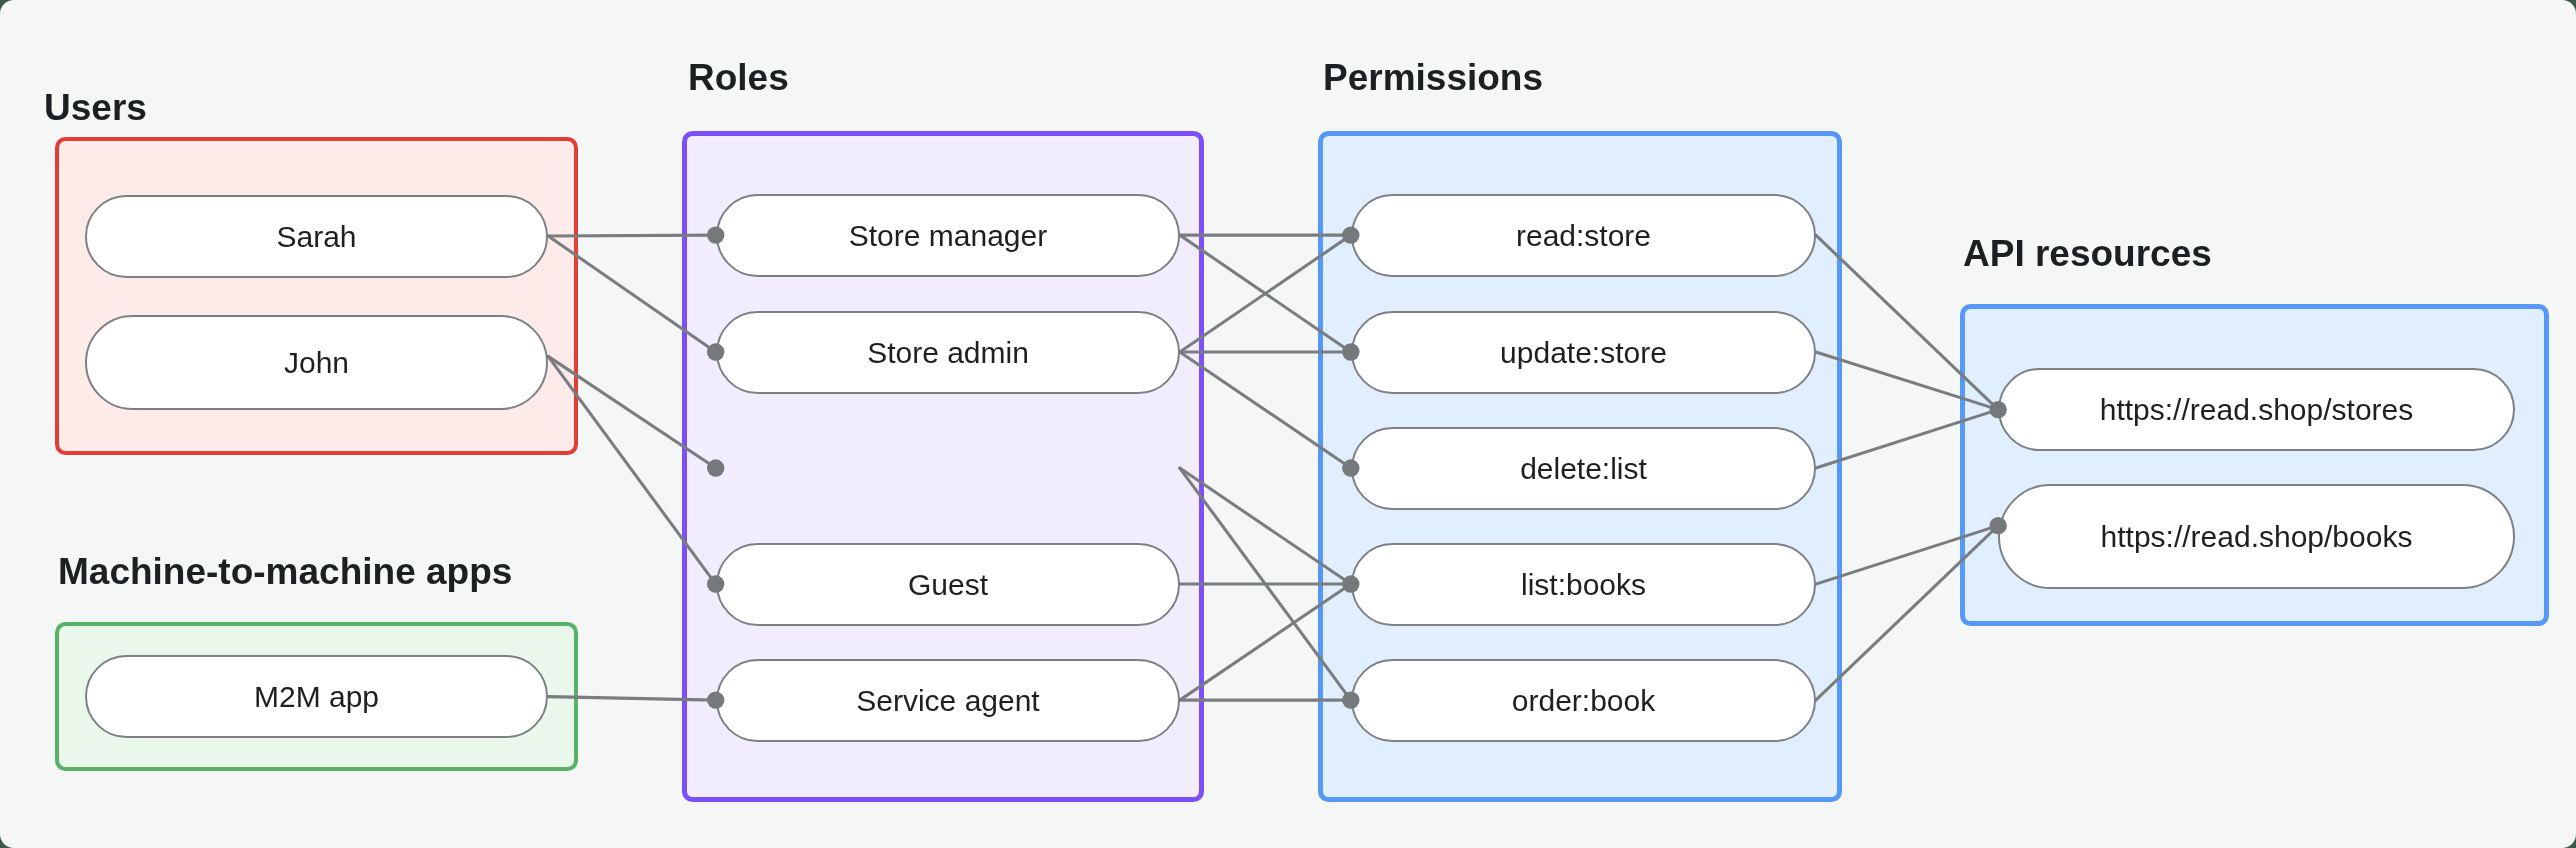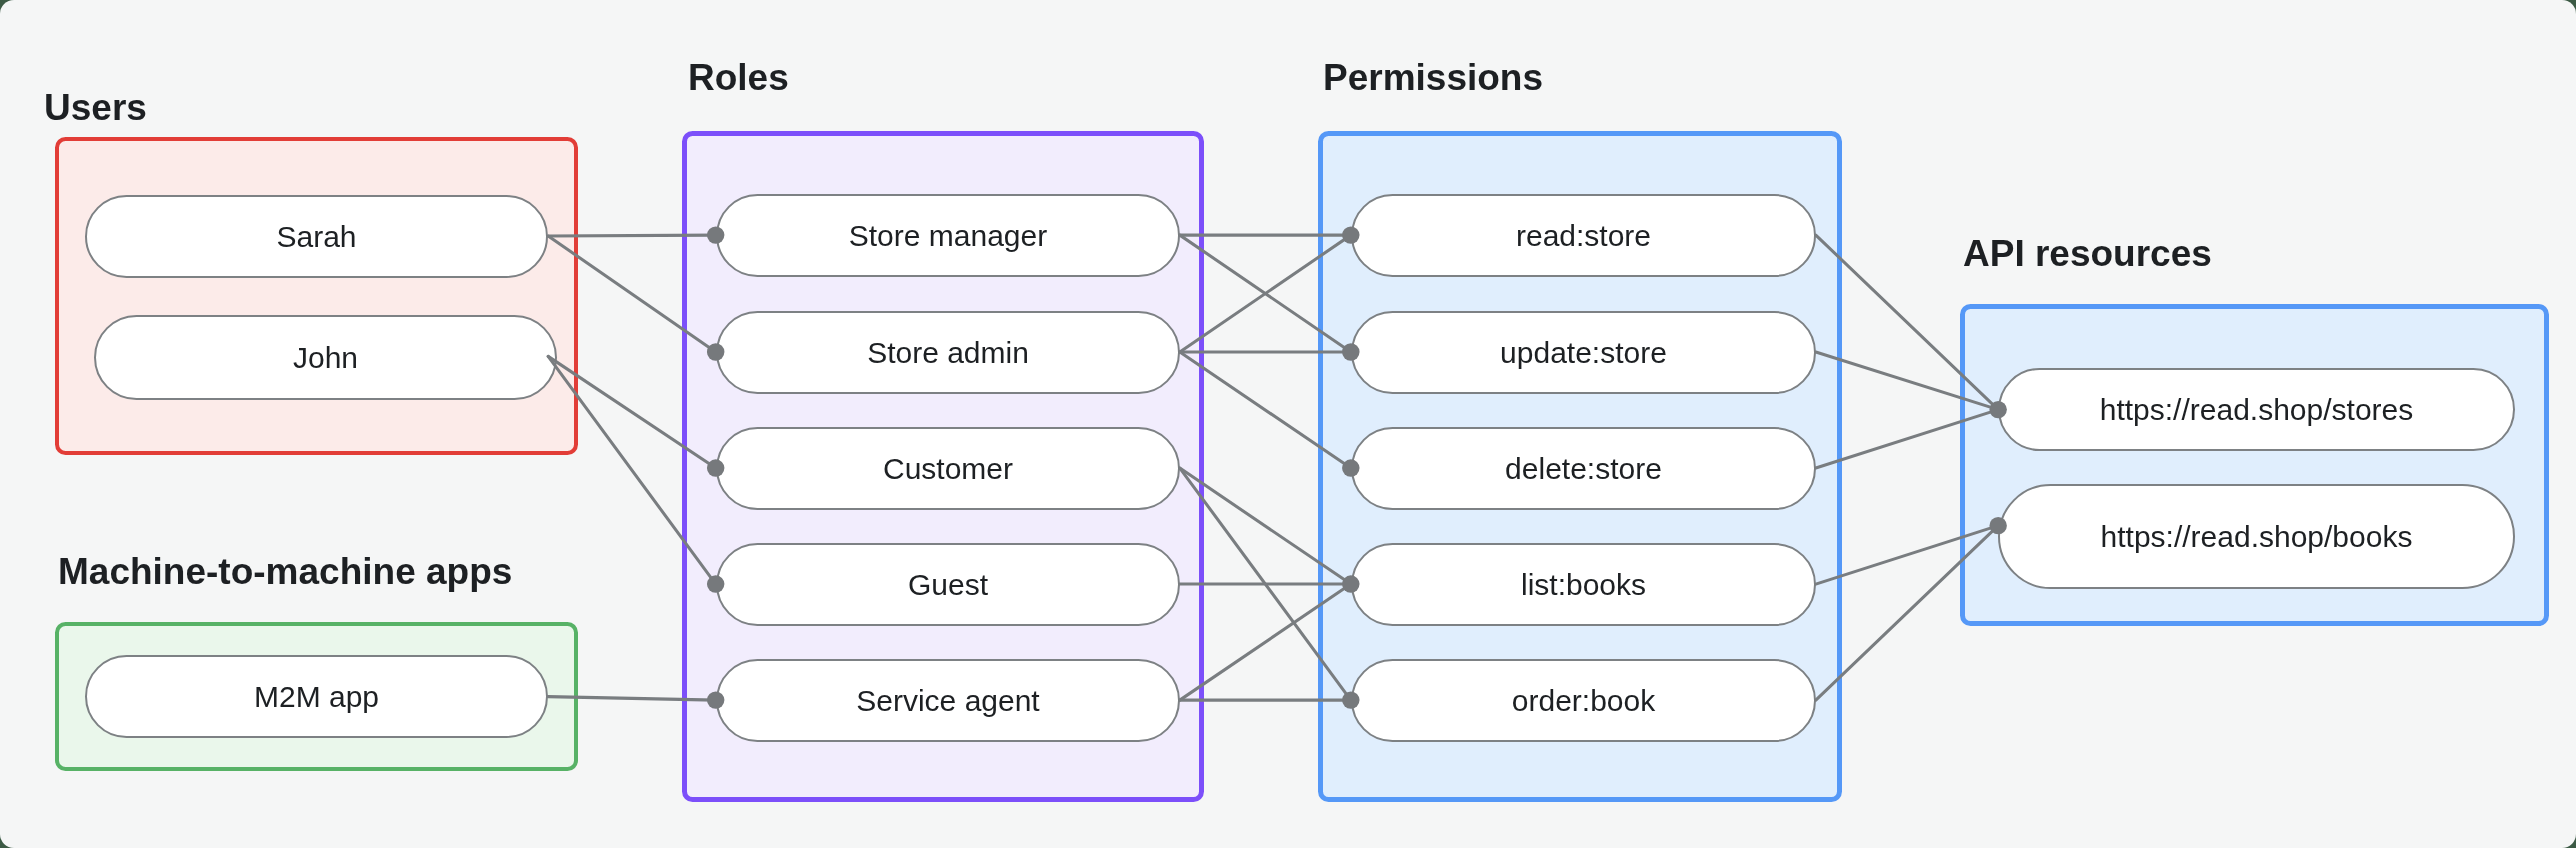--- a/index.html
+++ b/index.html
@@ -32,55 +32,52 @@
 </style>
 </head>
 <body>
 
 <div id="stage">
     <div class="gbox" style="left: 55px; top: 137px; width: 523px; height: 318px; border-width: 4.4px; border-color: rgb(226, 61, 55); background: rgb(252, 235, 233);"></div>
     <div class="gtitle" style="left: 44px; top: 65px; margin-top: 21px;">Users</div>
     <div class="pill" style="left: 85px; top: 195px; width: 463px; height: 83px;">
       <span>Sarah</span>
     </div>
-    <div class="pill" style="left: 94px; top: 315px; width: 463px; height: 85px;">
+    <div class="pill" style="left: 85px; top: 315px; width: 463px; height: 95px;">
       <span>John</span>
     </div>
     <div class="gbox" style="left: 55px; top: 622px; width: 523px; height: 149px; border-width: 4.4px; border-color: rgb(87, 178, 102); background: rgb(234, 247, 235);"></div>
     <div class="gtitle" style="left: 58px; top: 550px;">Machine-to-machine apps</div>
     <div class="pill" style="left: 85px; top: 655px; width: 463px; height: 83px;">
       <span>M2M app</span>
     </div>
     <div class="gbox" style="left: 682px; top: 131px; width: 522px; height: 671px; border-width: 5.2px; border-color: rgb(124, 79, 250); background: rgb(242, 237, 253);"></div>
     <div class="gtitle" style="left: 688px; top: 56px;">Roles</div>
     <div class="pill" style="left: 716px; top: 194px; width: 464px; height: 83px; align-items: center;">
       <span>Store manager</span>
     </div>
     <div class="pill" style="left: 716px; top: 311px; width: 464px; height: 83px;">
       <span>Store admin</span>
-    </div>
-    <div class="pill" style="left: 716px; top: 427px; width: 464px; height: 83px;">
-      <span>Customer</span>
     </div>
     <div class="pill" style="left: 716px; top: 543px; width: 464px; height: 83px;">
       <span>Guest</span>
     </div>
     <div class="pill" style="left: 716px; top: 659px; width: 464px; height: 83px;">
       <span>Service agent</span>
     </div>
     <div class="gbox" style="left: 1318px; top: 131px; width: 524px; height: 671px; border-width: 5.2px; border-color: rgb(85, 152, 247); background: rgb(224, 238, 253);"></div>
     <div class="gtitle" style="left: 1323px; top: 56px;">Permissions</div>
     <div class="pill" style="left: 1351px; top: 311px; width: 465px; height: 83px;">
       <span>update:store</span>
     </div>
     <div class="pill" style="left: 1351px; top: 194px; width: 465px; height: 83px;">
       <span>read:store</span>
     </div>
     <div class="pill" style="left: 1351px; top: 427px; width: 465px; height: 83px;">
-      <span>delete:store</span>
+      <span>delete:list</span>
     </div>
     <div class="pill" style="left: 1351px; top: 543px; width: 465px; height: 83px;">
       <span>list:books</span>
     </div>
     <div class="pill" style="left: 1351px; top: 659px; width: 465px; height: 83px;">
       <span>order:book</span>
     </div>
     <div class="gbox" style="left: 1960px; top: 304px; width: 589px; height: 322px; border-width: 5.2px; border-color: rgb(85, 152, 247); background: rgb(224, 238, 253);"></div>
     <div class="gtitle" style="left: 1963px; top: 232px;">API resources</div>
     <div class="pill" style="left: 1998px; top: 368px; width: 517px; height: 83px;">

